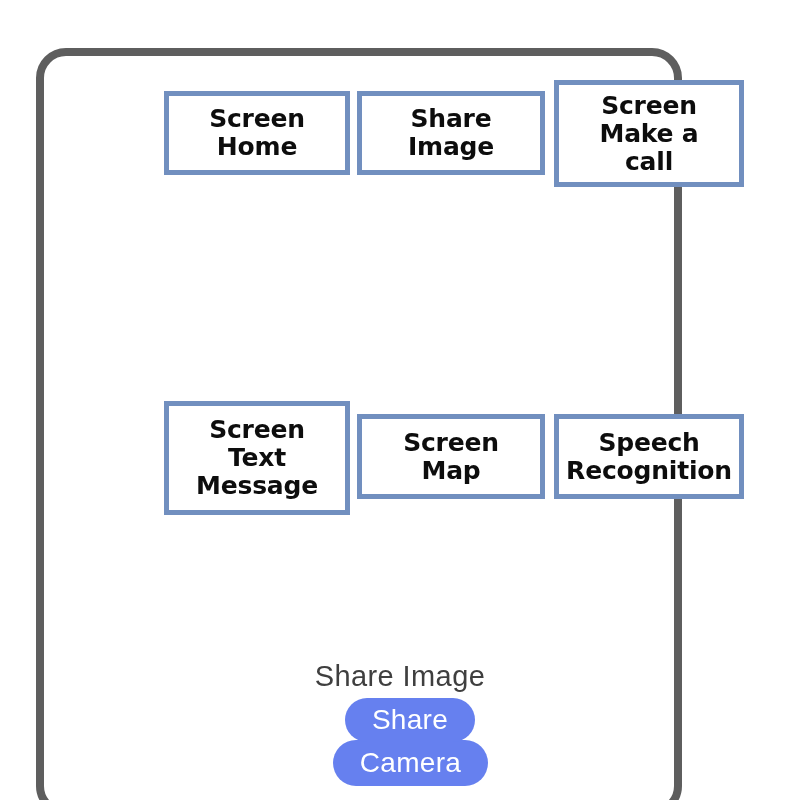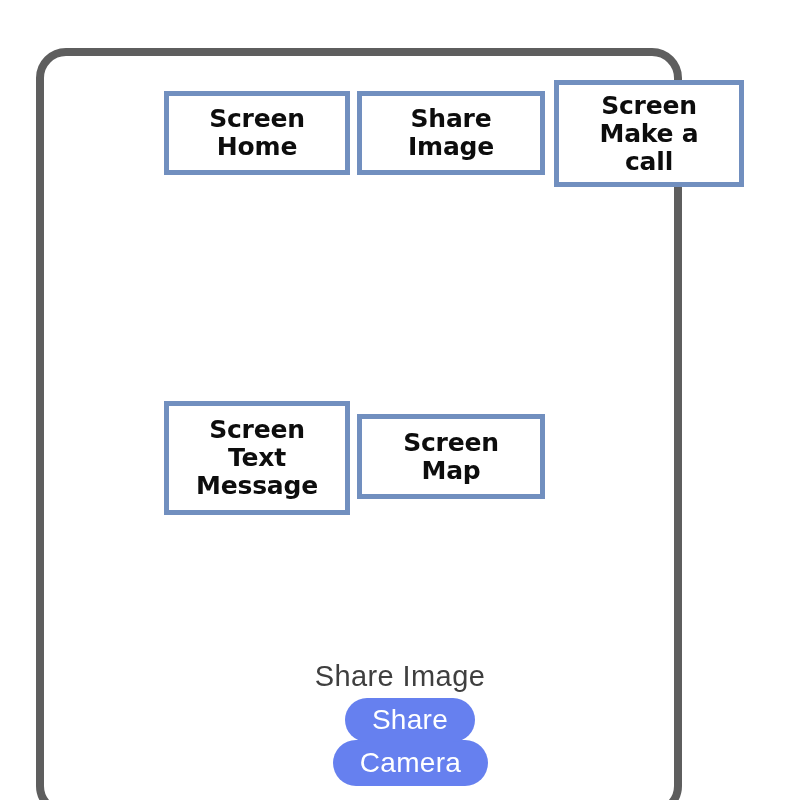--- a/index.html
+++ b/index.html
@@ -130,20 +130,24 @@
       <span class="flow-label">Screen
 Text
 Message</span>
     </div>
 
     <div class="flow-box" id="box-screen-map">
       <span class="flow-label">Screen
 Map</span>
     </div>
 
+    <div class="flow-box clip" id="box-speech-recog">
+      <span class="flow-label">Speech
+Recognition</span>
+    </div>
 
   </div>
 
   <div class="share-sheet">
     <div class="share-sheet-title">Share Image</div>
   </div>
 
   <div class="pill" id="pill-share">
     <span>Share</span>
   </div>

